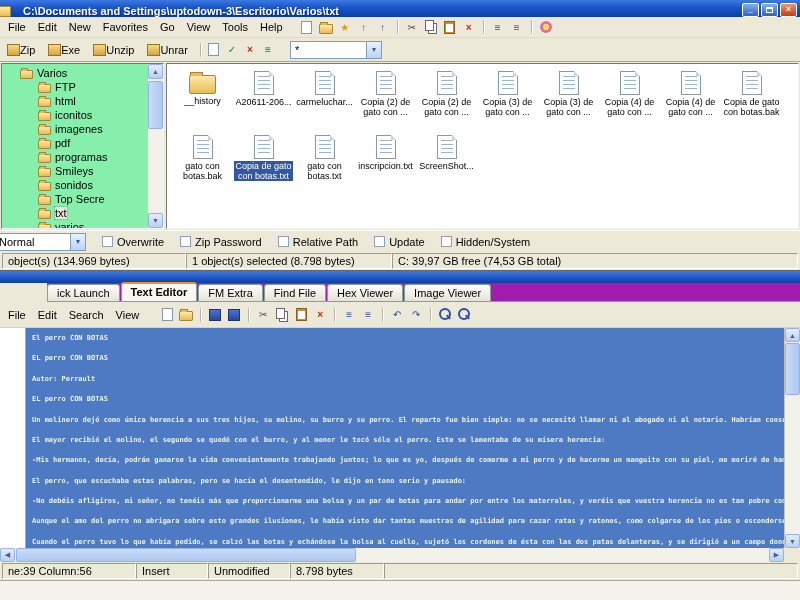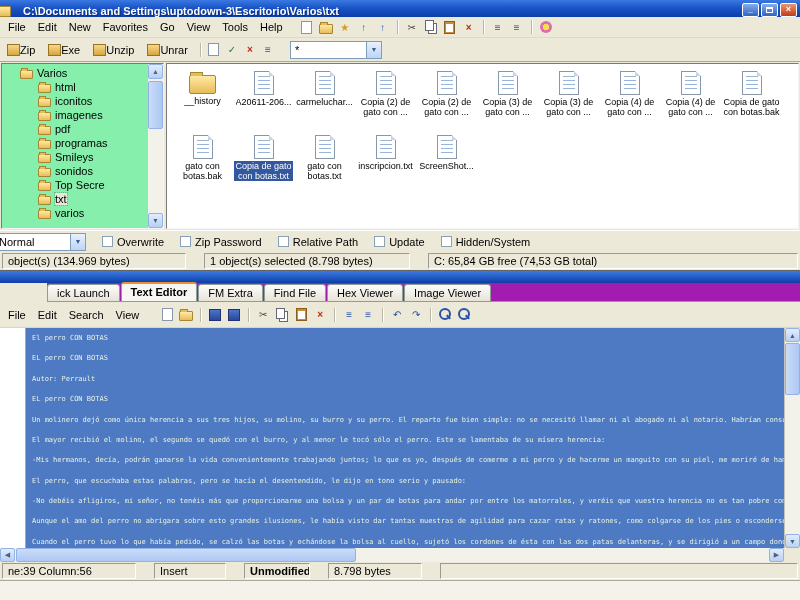--- a/index.html
+++ b/index.html
@@ -88,37 +88,37 @@
   .flabel { font-size:9px; line-height:10px; text-align:center; max-height:21px; overflow:hidden;
     margin-top:2px; max-width:59px; word-break:break-word; }
   .fcell.sel .flabel { background:#33589E; color:#fff; }
 
   
   .optrow { height:22px; display:flex; align-items:center; gap:16px; background:#ECE9D8; font-size:11px;
     border-top:1px solid #fff; padding-right:4px; }
   .optrow .combo { width:92px; margin-left:-6px; flex:none; }
   .chk { display:flex; align-items:center; gap:4px; white-space:nowrap; }
   .box { width:11px; height:11px; background:#fff; border:1px solid #8AA0B8; flex:none; }
-  .statusbar { height:18px; display:flex; background:#ECE9D8; padding:1px 2px; gap:18px; font-size:11px; }
+  .statusbar { height:18px; display:flex; background:#ECE9D8; padding:1px 2px; gap:0; font-size:11px; }
   .seg { border:1px solid; border-color:#9D9A90 #FFF #FFF #9D9A90; display:flex; align-items:center;
     padding:0 5px; white-space:nowrap; overflow:hidden; }
 
   
   .pane-caption { height:13px; background:linear-gradient(180deg,#3B79E1,#0D3EA8); border-top:1px solid #666; }
   .tabsrow { height:19px; background:#a21caf; display:flex; align-items:flex-end; gap:1px;
     border-bottom:1px solid #919B9C; font-size:11px;margin-left:47px; }
   .tab { padding:2px 9px; height:17px; border:1px solid #919B9C; border-bottom:none;
     border-radius:3px 3px 0 0; background:linear-gradient(#FDFDFB,#E6E3D6); white-space:nowrap; }
   .tab.active { background:#F7F6F1; height:19px; font-weight:bold; border-top:2px solid #E5933A; }
   .edmenubar { height:26px; display:flex; align-items:center; background:#ECE9D8; font-size:11px;
     padding:0 2px; border-bottom:1px solid #D8D4C8; }
   .edicons { display:flex; align-items:center; gap:3px; margin-left:14px; }
 
   
-  .editor { height:220px; display:flex; background:#4D7AC2; overflow:hidden; }
+  .editor { height:220px; display:flex; background:#4D7AC2; overflow:hidden;font-weight:bold; }
   .gutter { width:26px; background:#fff; border-right:1px solid #ACA899; flex:none; }
   .edtext { flex:1; padding:5px 0 0 6px; overflow:hidden; }
   .eline { font-family:"DejaVu Sans Mono",monospace; font-size:7px; line-height:10.2px; height:10.2px;
     color:#E9F2E2; white-space:pre; overflow:hidden; }
   .edvscroll { width:16px; background:#F2F1EA; display:flex; flex-direction:column; flex:none; border-left:1px solid #C8C4B8; }
   .edvscroll .sbtn, .edhscroll .sbtn { width:15px; height:14px; }
   .vthumb { height:52px; margin:1px 0; background:linear-gradient(90deg,#CADCF8,#ACC8F4);
     border:1px solid #93B2E8; border-radius:2px; }
   .edhscroll { height:14px; display:flex; background:#F2F1EA; align-items:stretch; }
   .hthumb { width:340px; background:linear-gradient(#CADCF8,#ACC8F4); border:1px solid #93B2E8; border-radius:2px; margin:0 1px; }
@@ -213,20 +213,24 @@
 
   <div class="main">
     <div class="tree">
       <div class="trows">
         <div class="trow">
             <span class="tico"></span>
             <span class="tlabel">Varios</span>
           </div>
         <div class="trow lvl1">
             <span class="tico"></span>
+            <span class="tlabel">FTP</span>
+          </div>
+        <div class="trow lvl1">
+            <span class="tico"></span>
             <span class="tlabel">html</span>
           </div>
         <div class="trow lvl1">
             <span class="tico"></span>
             <span class="tlabel">iconitos</span>
           </div>
         <div class="trow lvl1">
             <span class="tico"></span>
             <span class="tlabel">imagenes</span>
           </div>
@@ -361,21 +365,21 @@
       </span>
     <span class="chk">
         <span class="box"></span>
         <span>Hidden/System</span>
       </span>
   </div>
 
   <div class="statusbar">
     <span class="seg" style="width:184px;">object(s) (134.969 bytes)</span>
     <span class="seg" style="width:206px;">1 object(s) selected (8.798 bytes)</span>
-    <span class="seg" style="flex:1;">C: 65,84 GB free (74,53 GB total)</span>
+    <span class="seg" style="flex:1;">C: 39,97 GB free (74,53 GB total)</span>
   </div>
 
   <div class="pane-caption"></div>
 
   <div class="tabsrow">
     <span class="tab">ick Launch</span>
     <span class="tab active">Text Editor</span>
     <span class="tab">FM Extra</span>
     <span class="tab">Find File</span>
     <span class="tab">Hex Viewer</span>
@@ -467,19 +471,19 @@
     <span class="htrack"></span>
     <span class="sbtn">
         <span>▶</span>
       </span>
     <span class="corner"></span>
   </div>
 
   <div class="statusbar">
     <span class="seg" style="width:134px;">ne:39 Column:56</span>
     <span class="seg" style="width:72px;">Insert</span>
-    <span class="seg" style="width:66px;font-weight:bold;">Unmodified</span>
+    <span class="seg" style="width:82px;">Unmodified</span>
     <span class="seg" style="width:94px;">8.798 bytes</span>
     <span class="seg" style="flex:1;"></span>
   </div>
 
   <div class="bottomstrip"></div>
 </div>
 
 </body></html>

